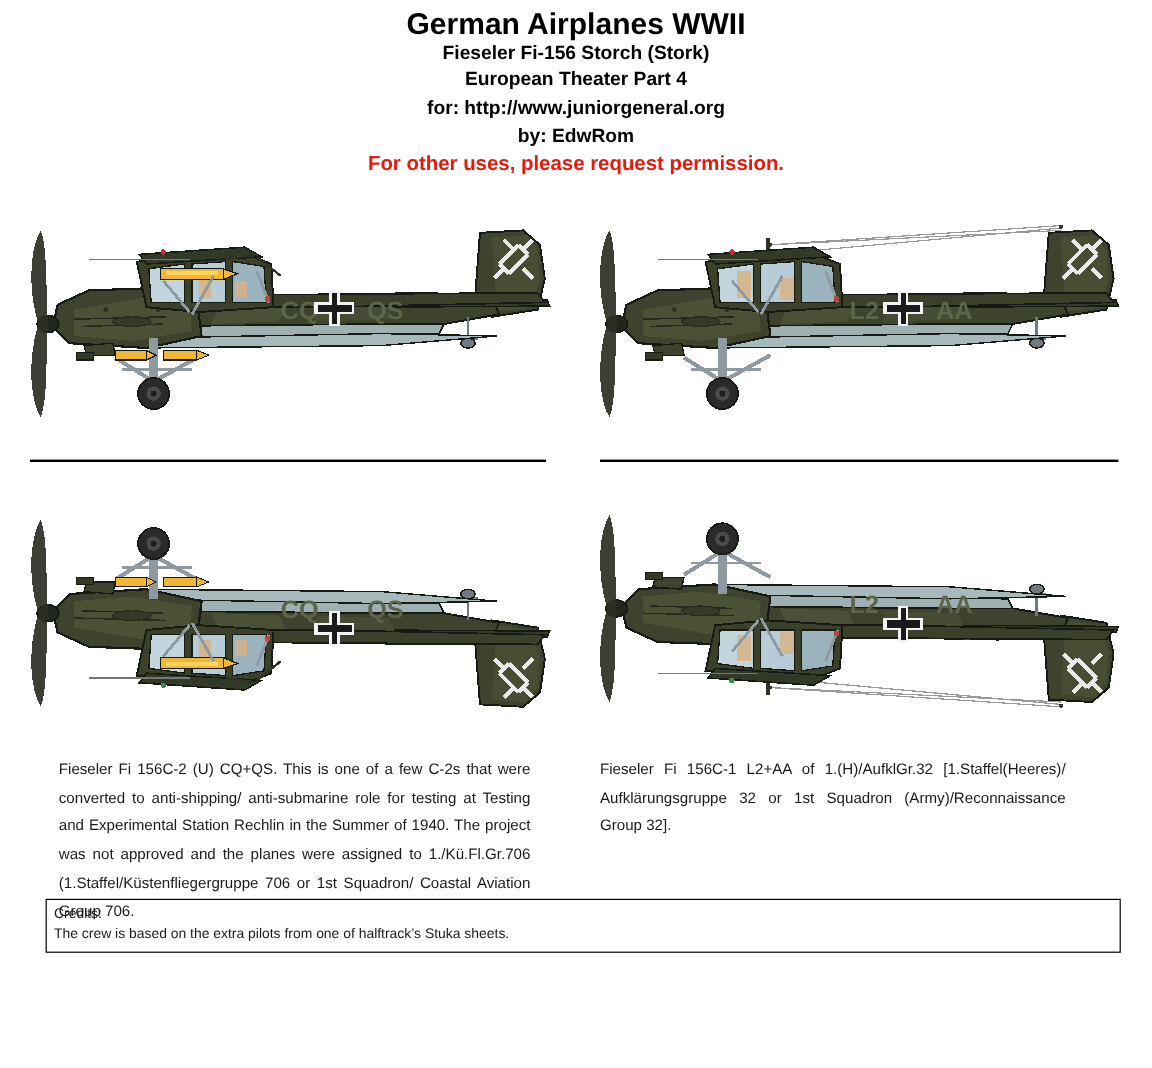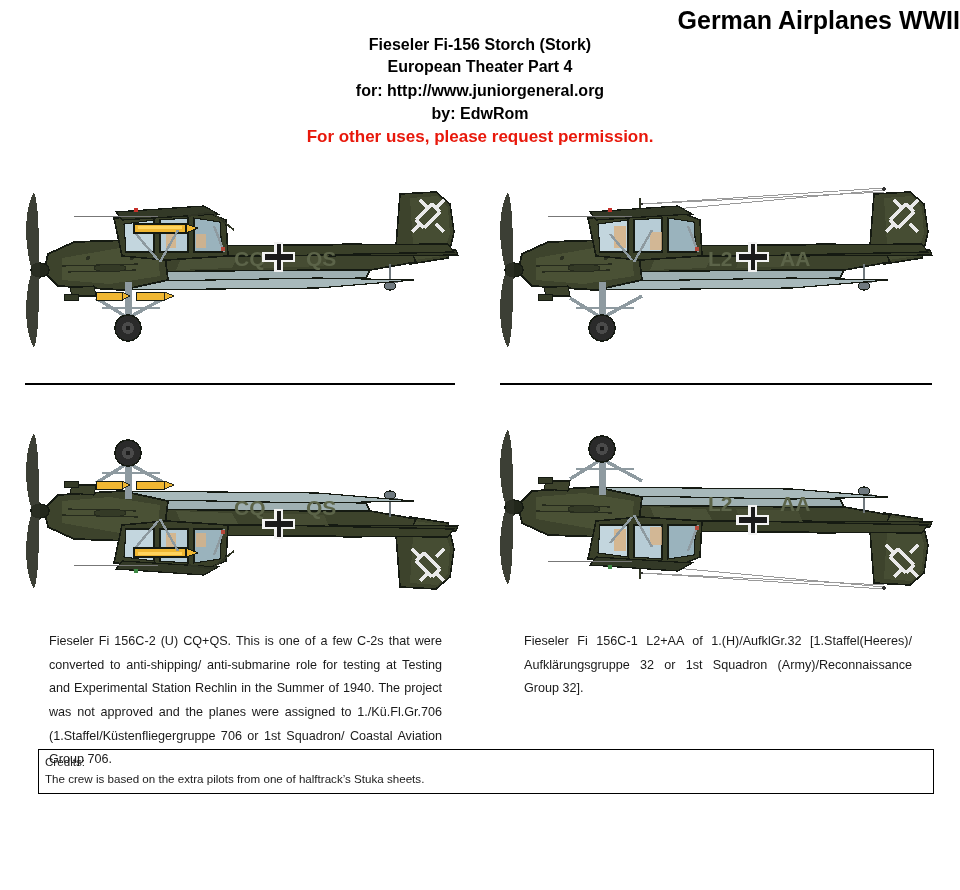--- a/index.html
+++ b/index.html
@@ -8,21 +8,21 @@
     width:960px;height:890px;
     background:#ffffff;
     font-family:"Liberation Sans", sans-serif;
     color:#000;
     overflow:hidden;
     position:relative;
   }
   
   .header{ text-align:center; padding-top:6px; }
   .h-title{
-    font-size:25px; font-weight:bold; letter-spacing:0px; line-height:1.12;text-align:right;
+    font-size:25px; font-weight:bold; letter-spacing:0px; line-height:1.12;
   }
   .h-sub{
     font-size:16px; font-weight:bold; line-height:1.2; margin-top:1px;
   }
   .h-small{
     font-size:16px; font-weight:bold; line-height:1.34; margin-top:2px;
   }
   .h-red{
     font-size:17px; font-weight:bold; color:#e8180b; margin-top:2px;
   }
@@ -45,21 +45,21 @@
   .rule.right{ left:500px; top:383px; width:432px; }
 
   
   .caption{
     position:absolute; top:614px;
     font-family:"Liberation Sans", sans-serif;
     font-size:12.6px; line-height:1.88;
     text-align:justify; color:#1a1a1a;
   }
   .caption.one{ left:33px;  width:425px; }
-  .caption.two{ left:508px; width:420px; }
+  .caption.two{ left:484px; width:420px; }
   .caption p{ margin:16px; }
 
   
   .credits{
     position:absolute; left:38px; top:749px; width:884px;
     border:1px solid #000;
     padding:3px 4px 5px 6px;
     font-size:11.6px; line-height:1.5; color:#1a1a1a;
   }
   .credits div{ white-space:nowrap; }

